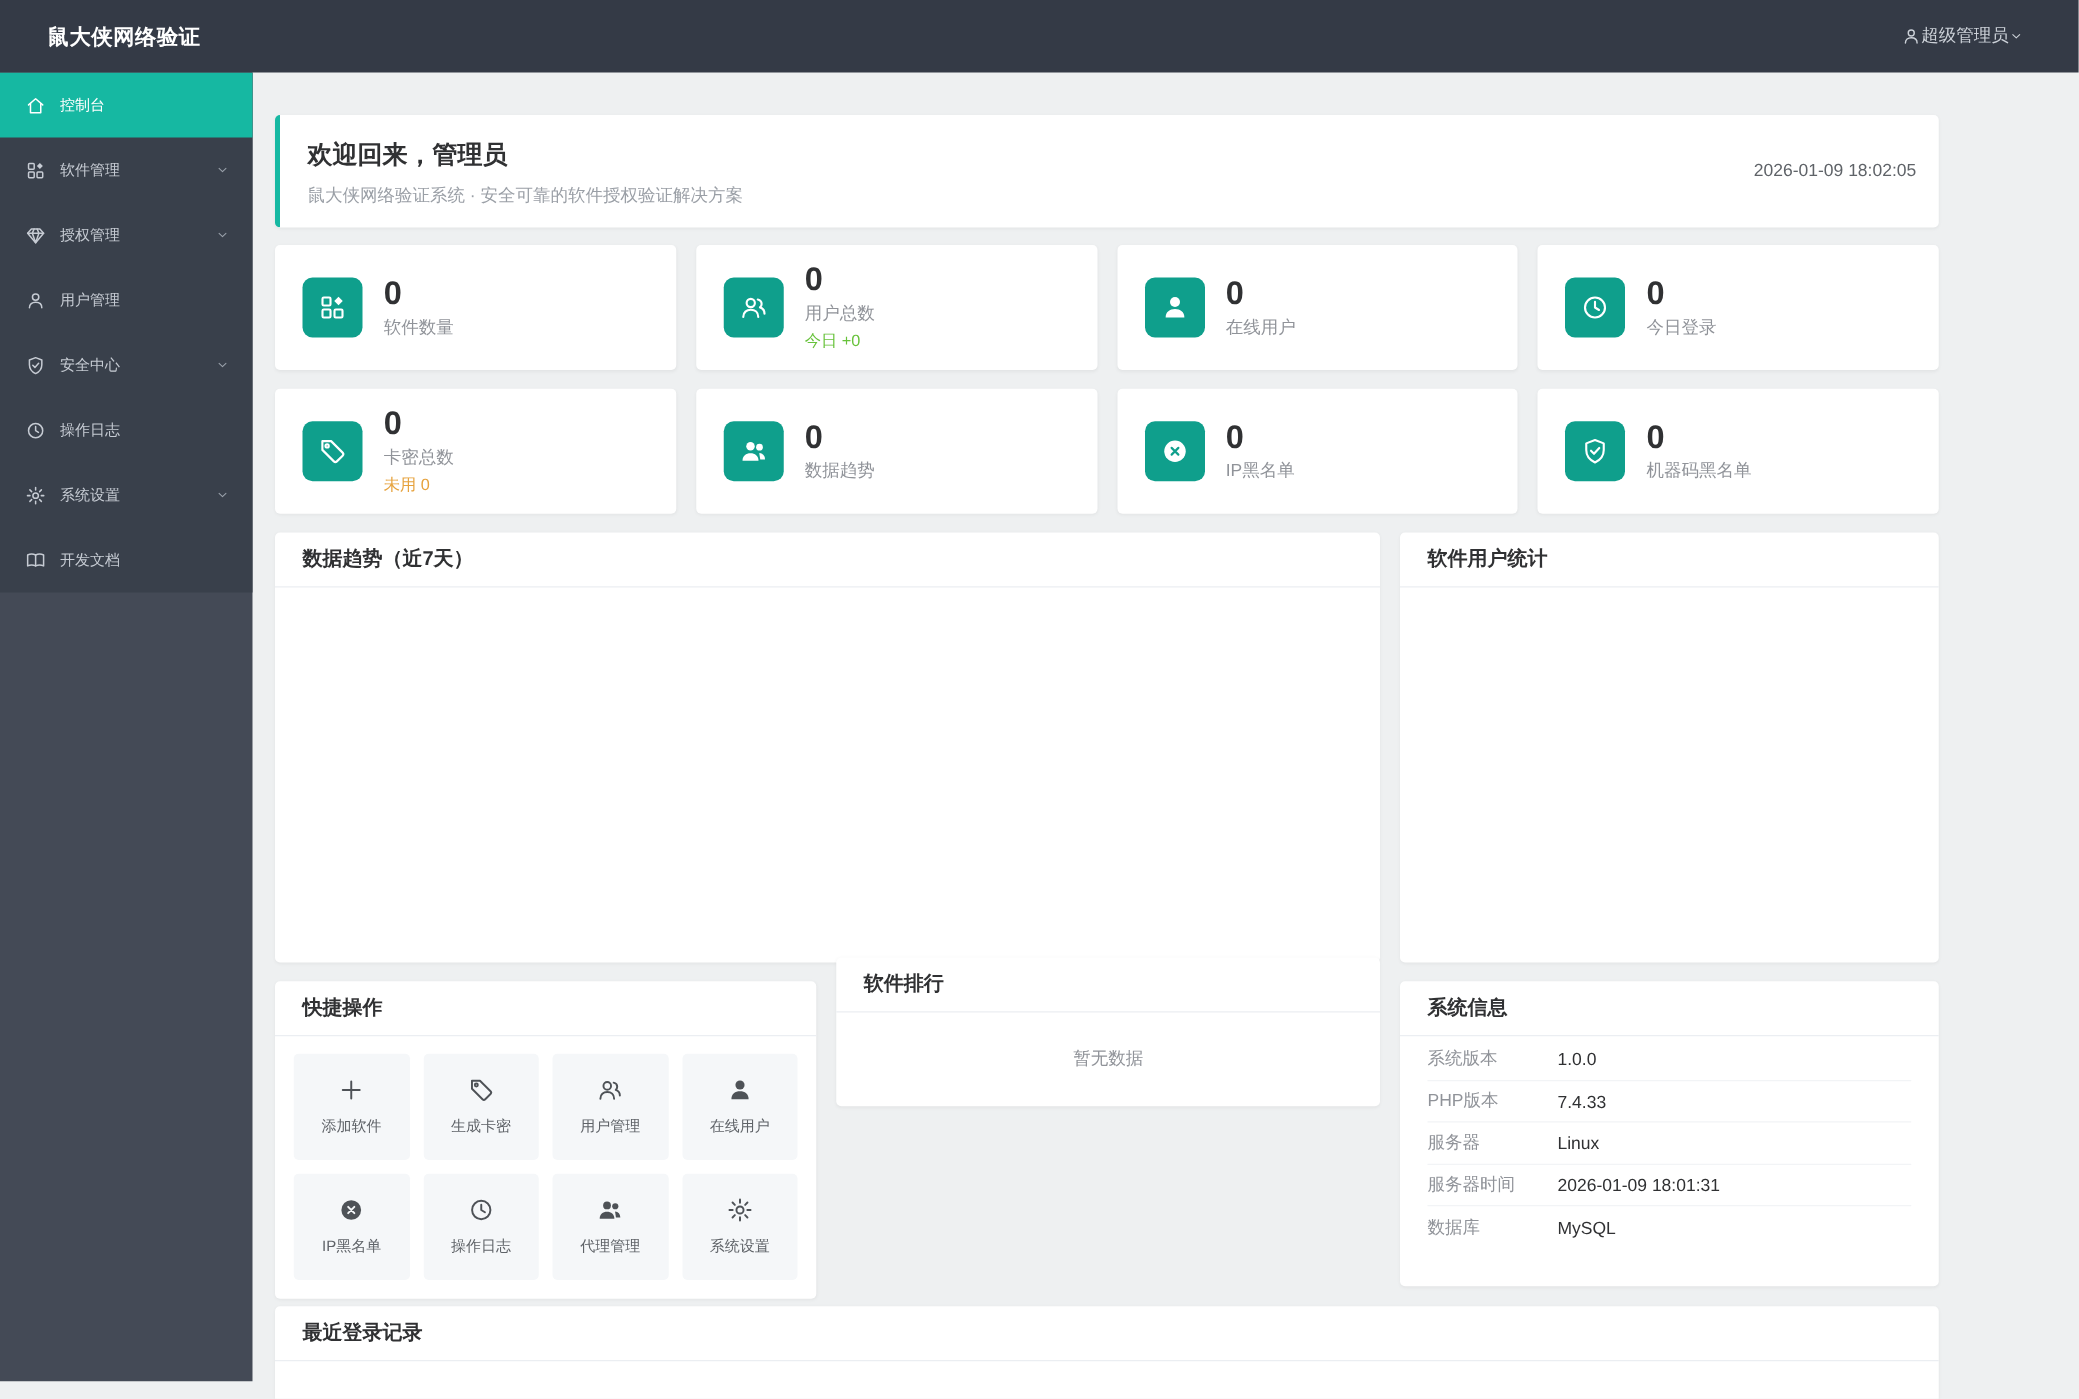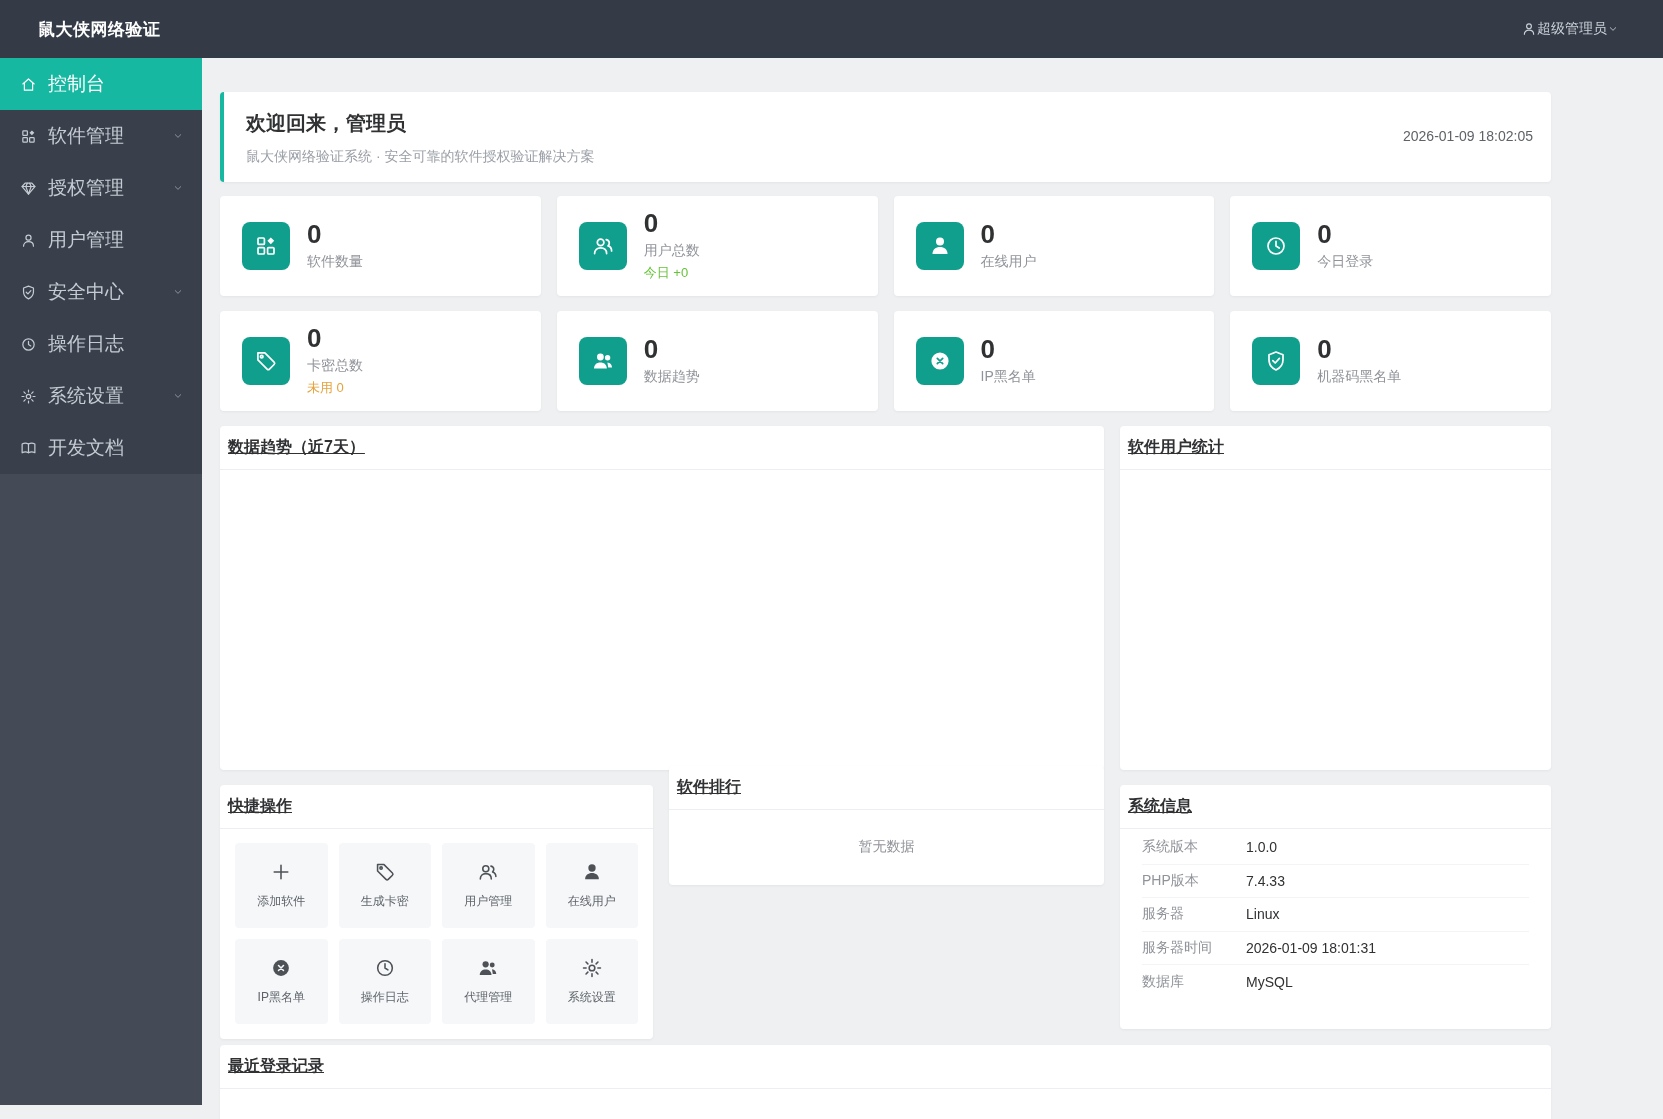--- a/index.html
+++ b/index.html
@@ -15,29 +15,29 @@
   
   .topbar { position:absolute; left:0; top:0; width:1663px; height:58px; background:var(--topbar,#343a46); display:flex; align-items:center; justify-content:space-between; z-index:5; }
   .logo { color:#fff; font-size:17px; font-weight:700; padding-left:38px; letter-spacing:.5px; }
   .user-menu { display:flex; align-items:center; gap:0; color:#ccd1d8; font-size:14px; padding-right:44px; cursor:pointer; }
   .user-menu .icon { width:16px; height:16px; }
   .user-menu .chev { width:12px; height:12px; }
 
   
   .sidebar { position:absolute; left:0; top:58px; width:202px; height:1047px; background:var(--sidebar_lower,#444a56); }
   .side-nav { background:var(--sidebar,#39404b); }
-  .side-item { height:52px; display:flex; align-items:center; padding:0 18px 0 20px; color:#c6cbd3; font-size:19px; cursor:pointer; }
+  .side-item { height:52px; display:flex; align-items:center; padding:0 18px 0 20px; color:#c6cbd3; font-size:12px; cursor:pointer; }
   .side-item .icon { width:17px; height:17px; margin-right:11px; flex:none; }
   .side-item .side-label { flex:1; }
   .side-item .chev { width:12px; height:12px; margin-right:0; color:#9aa1ab; }
   .side-item.active { background:var(--accent,#16b8a2); color:#fff; }
 
   
   .panel { position:absolute; background:#fff; border-radius:4px; box-shadow:0 1px 3px rgba(0,0,0,.05);margin-top:12px; }
-  .panel-header { height:44px; display:flex; align-items:center; padding:0 8px; font-size:16px; font-weight:700; color:#303133; border-bottom:1px solid #ebeef2;text-decoration:underline; }
+  .panel-header { height:44px; display:flex; align-items:center; padding:0 22px; font-size:16px; font-weight:700; color:#303133; border-bottom:1px solid #ebeef2; }
 
   
   .welcome { left:220px; top:80px; width:1331px; height:90px; border-left:4px solid var(--accent,#16b8a2); padding:18px 24px 0 22px; }
   .welcome-title { font-size:20px; font-weight:700; color:#303133; }
   .welcome-sub { font-size:14px; color:#9a9fa6; margin-top:11px; }
   .welcome-time { position:absolute; right:18px; top:36px; font-size:14px; color:#5f6368; }
 
   
   .stat-card { width:320.75px; height:100px; display:flex; align-items:center; padding-left:22px; }
   .stat-tile { width:48px; height:48px; border-radius:8px; background:var(--tile,#0f9f8c); color:#fff; display:flex; align-items:center; justify-content:center; flex:none; --contrast:var(--tile,#0f9f8c); }

